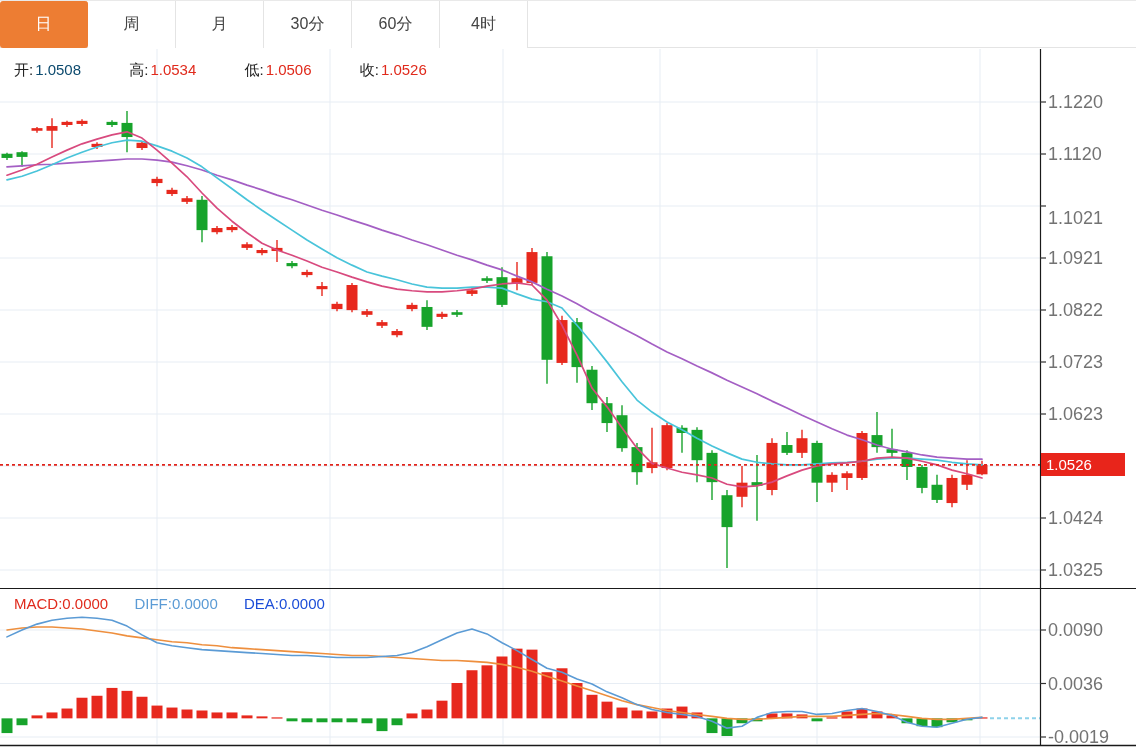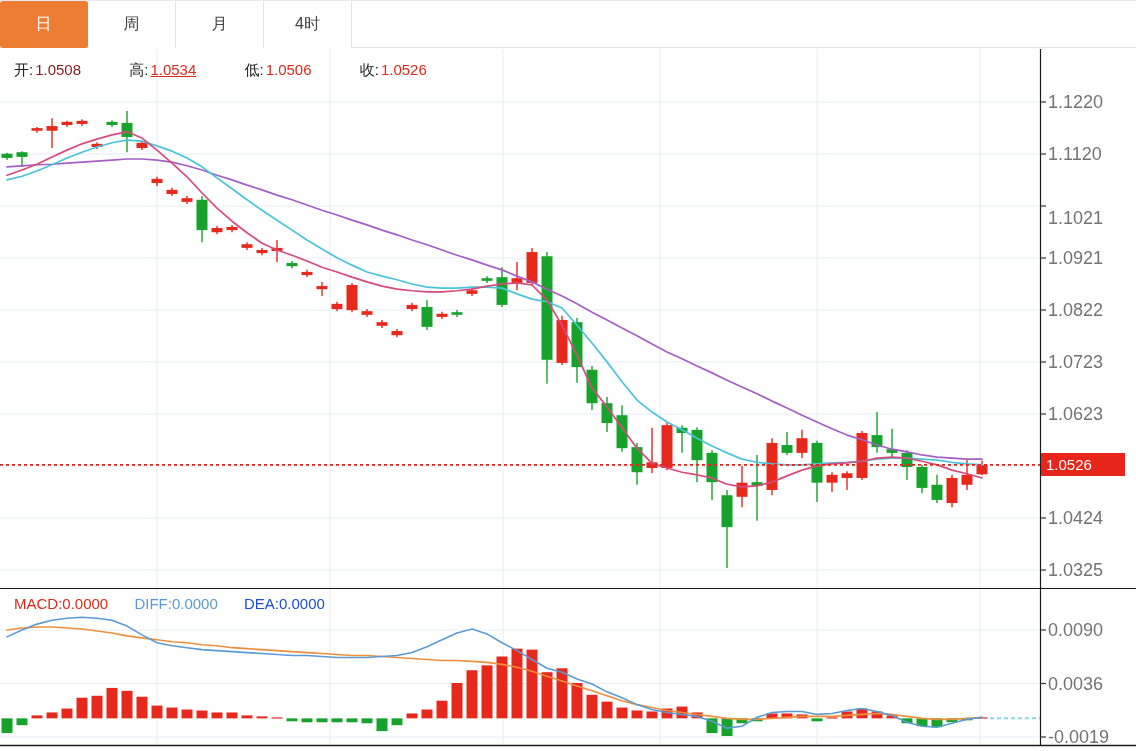--- a/index.html
+++ b/index.html
@@ -24,20 +24,22 @@
 </style>
 </head>
 <body>
 
 <div class="app">
 
   <div class="tabbar">
     <div class="tab active">日</div>
     <div class="tab">周</div>
     <div class="tab">月</div>
+    <div class="tab">30分</div>
+    <div class="tab">60分</div>
     <div class="tab">4时</div>
   </div>
 
   <svg id="chart-svg" width="1136" height="751">
       <line x1="0" y1="102" x2="1040" y2="102" stroke="#e7edf4" stroke-width="1"></line>
       <line x1="0" y1="154" x2="1040" y2="154" stroke="#e7edf4" stroke-width="1"></line>
       <line x1="0" y1="206" x2="1040" y2="206" stroke="#e7edf4" stroke-width="1"></line>
       <line x1="0" y1="258" x2="1040" y2="258" stroke="#e7edf4" stroke-width="1"></line>
       <line x1="0" y1="310" x2="1040" y2="310" stroke="#e7edf4" stroke-width="1"></line>
       <line x1="0" y1="362" x2="1040" y2="362" stroke="#e7edf4" stroke-width="1"></line>
@@ -270,22 +272,22 @@
       <line x1="1040" y1="362" x2="1046" y2="362" stroke="#333" stroke-width="1.2"></line>
       <line x1="1040" y1="414" x2="1046" y2="414" stroke="#333" stroke-width="1.2"></line>
       <line x1="1040" y1="518" x2="1046" y2="518" stroke="#333" stroke-width="1.2"></line>
       <line x1="1040" y1="570" x2="1046" y2="570" stroke="#333" stroke-width="1.2"></line>
       <line x1="1040" y1="630" x2="1046" y2="630" stroke="#333" stroke-width="1.2"></line>
       <line x1="1040" y1="683.5" x2="1046" y2="683.5" stroke="#333" stroke-width="1.2"></line>
       <line x1="1040" y1="737" x2="1046" y2="737" stroke="#333" stroke-width="1.2"></line>
     </svg>
 
   <div class="legend ohlc-legend">
-    <span><span class="lab">开:</span><span class="val" style="color: #7f1d1d;">1.0508</span></span>
-    <span><span class="lab">高:</span><span class="val" style="color: rgb(224, 42, 28); text-decoration: underline;">1.0534</span></span>
+    <span><span class="lab">开:</span><span class="val" style="color: #0c4a6e;">1.0508</span></span>
+    <span><span class="lab">高:</span><span class="val" style="color: rgb(224, 42, 28);">1.0534</span></span>
     <span><span class="lab">低:</span><span class="val" style="color: rgb(224, 42, 28);">1.0506</span></span>
     <span><span class="lab">收:</span><span class="val" style="color: rgb(224, 42, 28);">1.0526</span></span>
   </div>
 
 
   <div class="legend macd-legend">
     <span id="macd-label" style="color: rgb(224, 42, 28);">MACD:0.0000</span>
     <span id="diff-label" style="color: rgb(91, 155, 213);">DIFF:0.0000</span>
     <span id="dea-label" style="color: #1d4ed8;">DEA:0.0000</span>
   </div>

